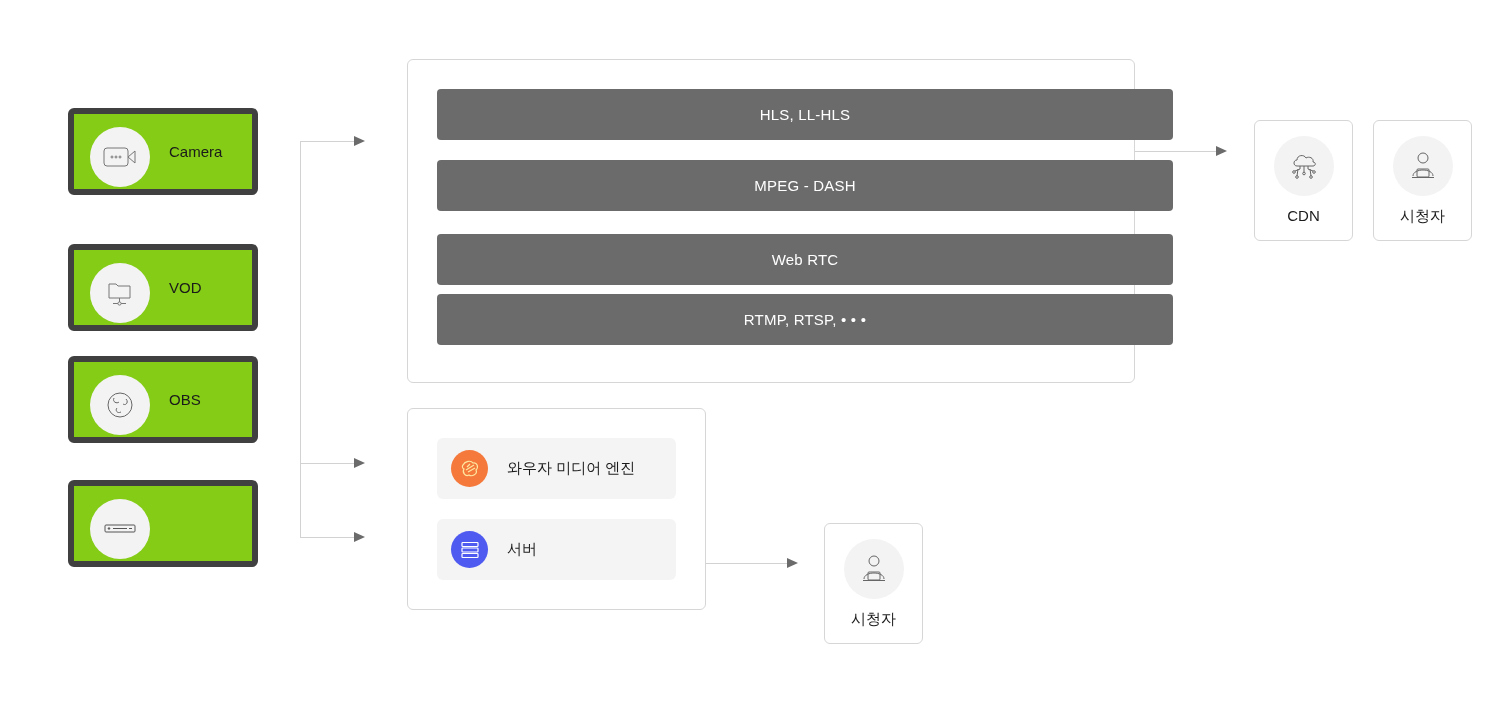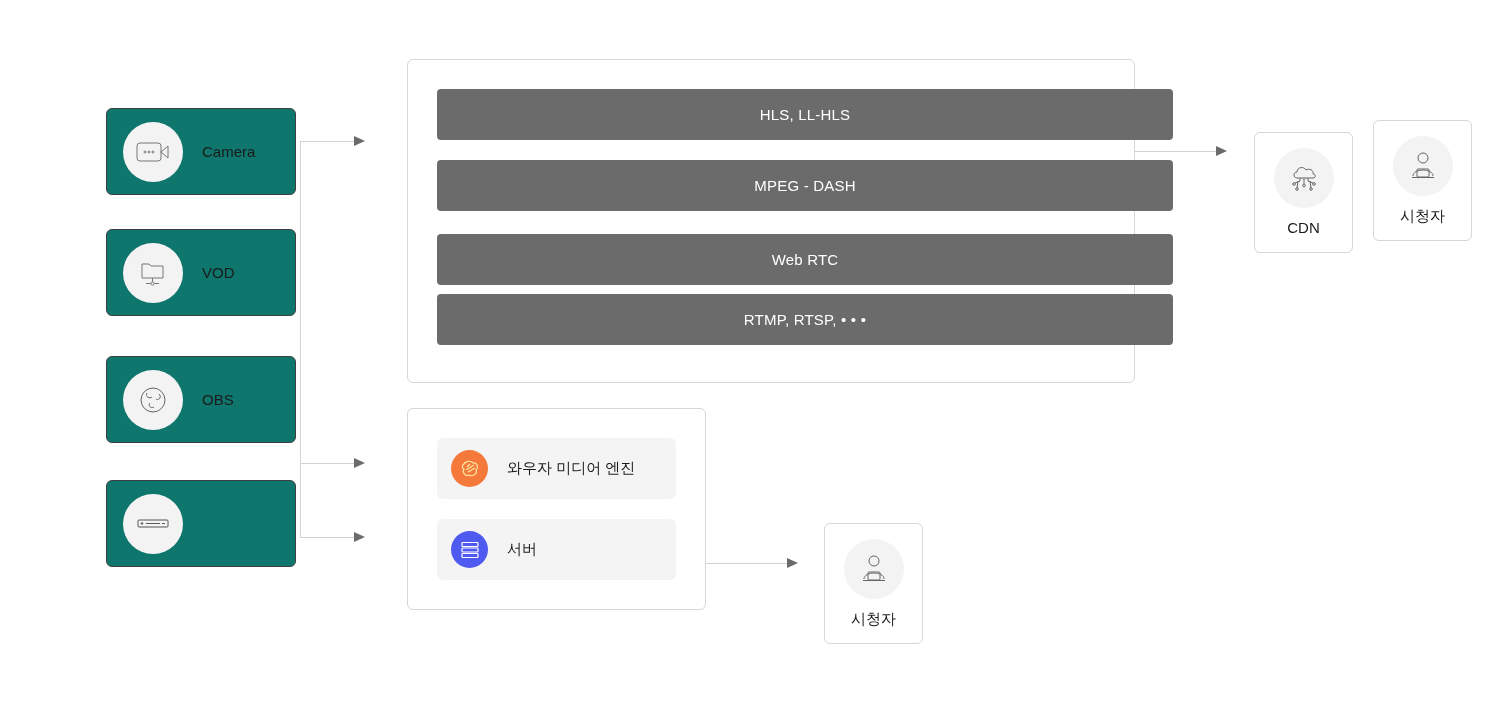--- a/index.html
+++ b/index.html
@@ -2,21 +2,21 @@
 <html><head>
   <meta charset="utf-8">
   <style>
     * { box-sizing: border-box; margin: 0; padding: 0; }
     html, body { width: 1500px; height: 720px; background: #ffffff; overflow: hidden; }
     body { position: relative; font-family: "Liberation Sans", "DejaVu Sans", sans-serif; color: #1a1a1a; }
 
     
     .src-card {
       position: absolute; left: 68px; width: 190px; height: 87px;
-      border: 1px solid #404040; border-radius: 6px; background: #0f766e; margin-left: 38px;
+      border: 6px solid #404040; border-radius: 6px; background: #84cc16;
     }
     .src-card .circle {
       position: absolute; left: 16px; top: 13px; width: 60px; height: 60px;
       border-radius: 50%; background: #f3f3f3;
       display: flex; align-items: center; justify-content: center;
     }
     .src-card .label {
       position: absolute; left: 95px; top: 0; height: 100%;
       display: flex; align-items: center; font-size: 15px; color: #1a1a1a;
     }
@@ -79,21 +79,21 @@
       <rect x="2" y="4" width="24" height="18" rx="3"></rect>
       <path d="M26 13 L33 7 L33 19 Z"></path>
       <circle cx="10" cy="13" r="1"></circle>
         <circle cx="14" cy="13" r="1"></circle>
         <circle cx="18" cy="13" r="1"></circle>
     </svg>
   </div>
   <div class="label">Camera</div>
 </div>
 
-<div class="src-card" style="top:229px;padding-left:8px;">
+<div class="src-card" style="top:244px;padding-left:8px;">
   <div class="circle">
     <svg width="30" height="30" viewBox="0 0 30 30" fill="none" stroke="#777" stroke-width="1">
       <path d="M4 6 H11 L13 8 H25 V20 H4 Z"></path>
       <line x1="14.5" y1="20" x2="14.5" y2="24"></line>
       <circle cx="14.5" cy="25.5" r="1.6"></circle>
       <line x1="8" y1="25.5" x2="12.9" y2="25.5"></line>
       <line x1="16.1" y1="25.5" x2="21" y2="25.5"></line>
     </svg>
   </div>
   <div class="label">VOD</div>
@@ -132,21 +132,21 @@
 
 <div class="panel" style="left:407px; top:59px; width:728px; height:324px;"></div>
 <div class="proto-bar" style="top:89px;">HLS, LL-HLS</div>
 <div class="proto-bar" style="top:160px;">MPEG - DASH</div>
 <div class="proto-bar" style="top:234px;">Web RTC</div>
 <div class="proto-bar" style="top:294px;">RTMP, RTSP,  • • •</div>
 
 <div class="hline" style="left:1135px; top:151px; width:82px;"></div>
 <div class="arrow" style="left:1216px; top:146px;"></div>
 
-<div class="tgt-card" style="left:1254px; top:120px;margin-top:12px;">
+<div class="tgt-card" style="left:1254px; top:120px;">
   <div class="circle">
     <svg width="34" height="34" viewBox="0 0 34 34" fill="none" stroke="#666" stroke-width="1">
       <path d="M10 17 C6 17, 6 11, 10 11 C10 6, 17 5, 19 9 C22 7, 27 9, 26 13 C29 13, 29 17, 26 17 Z"></path>
       <line x1="13" y1="17" x2="13" y2="20"></line>
         <line x1="13" y1="20" x2="8" y2="22"></line>
         <circle cx="7" cy="23" r="1.3"></circle>
       <line x1="17" y1="17" x2="17" y2="23"></line>
         <circle cx="17" cy="24.5" r="1.3"></circle>
       <line x1="21" y1="17" x2="21" y2="20"></line>
         <line x1="21" y1="20" x2="26" y2="22"></line>

